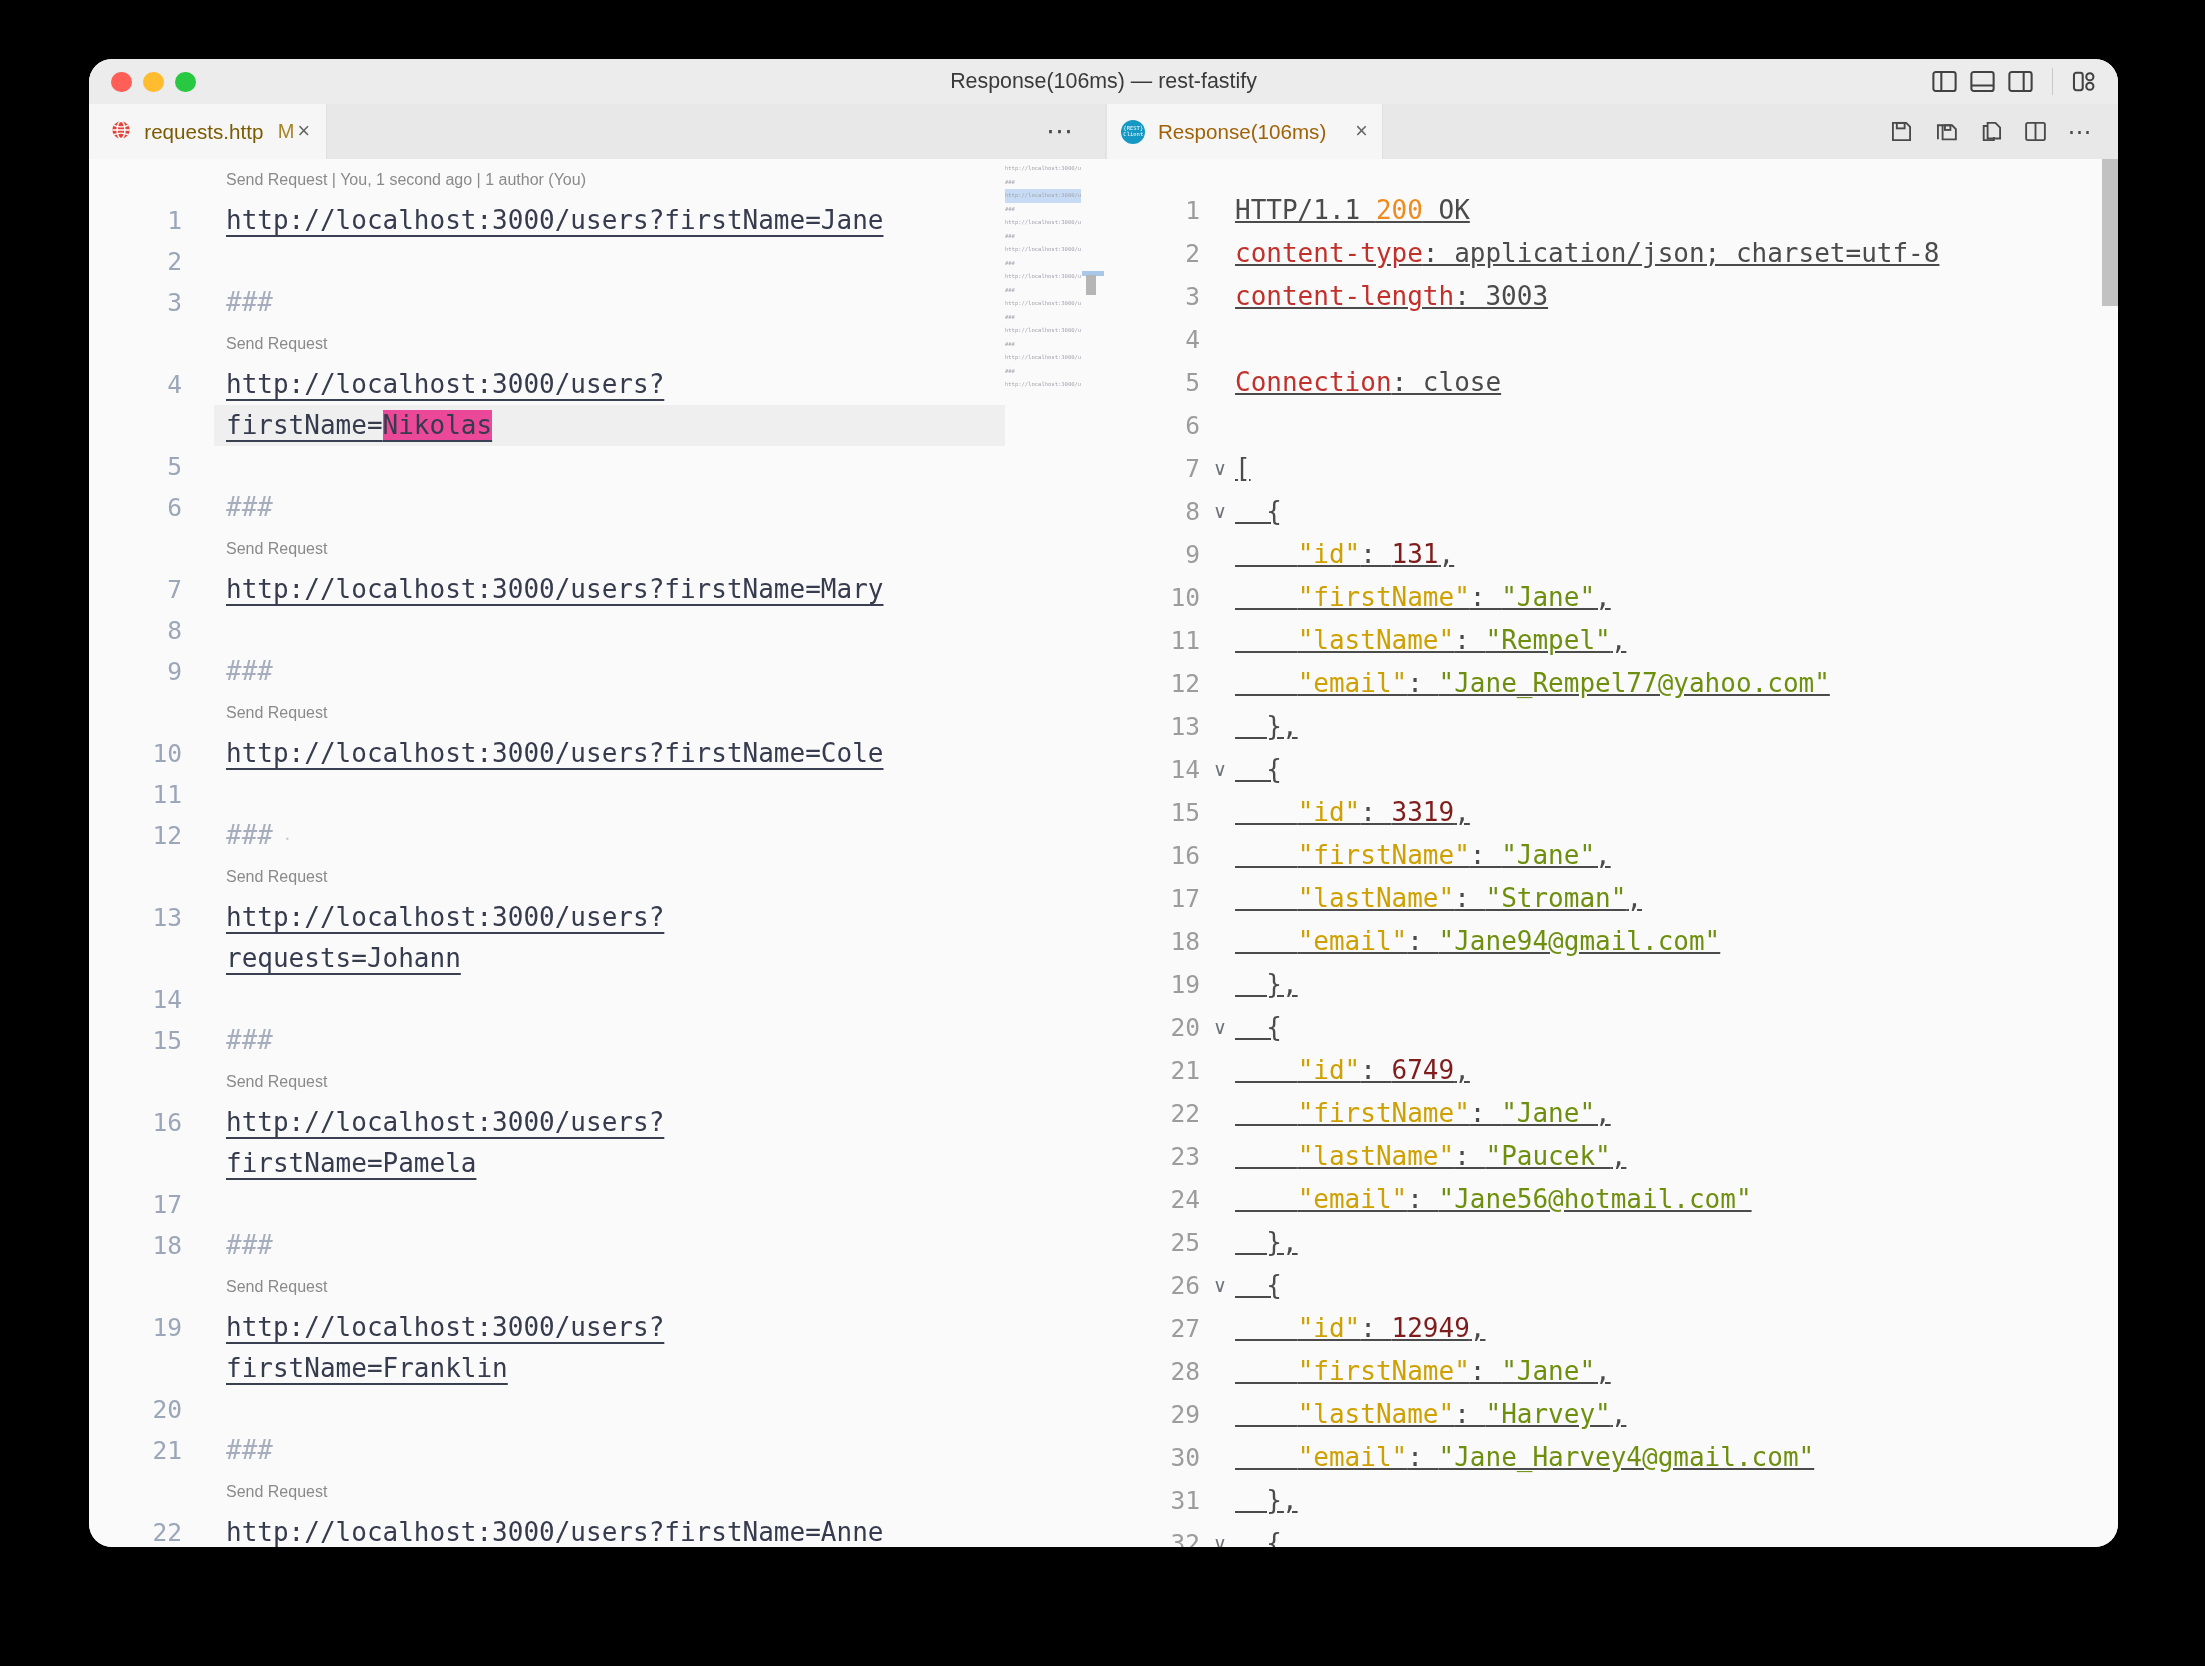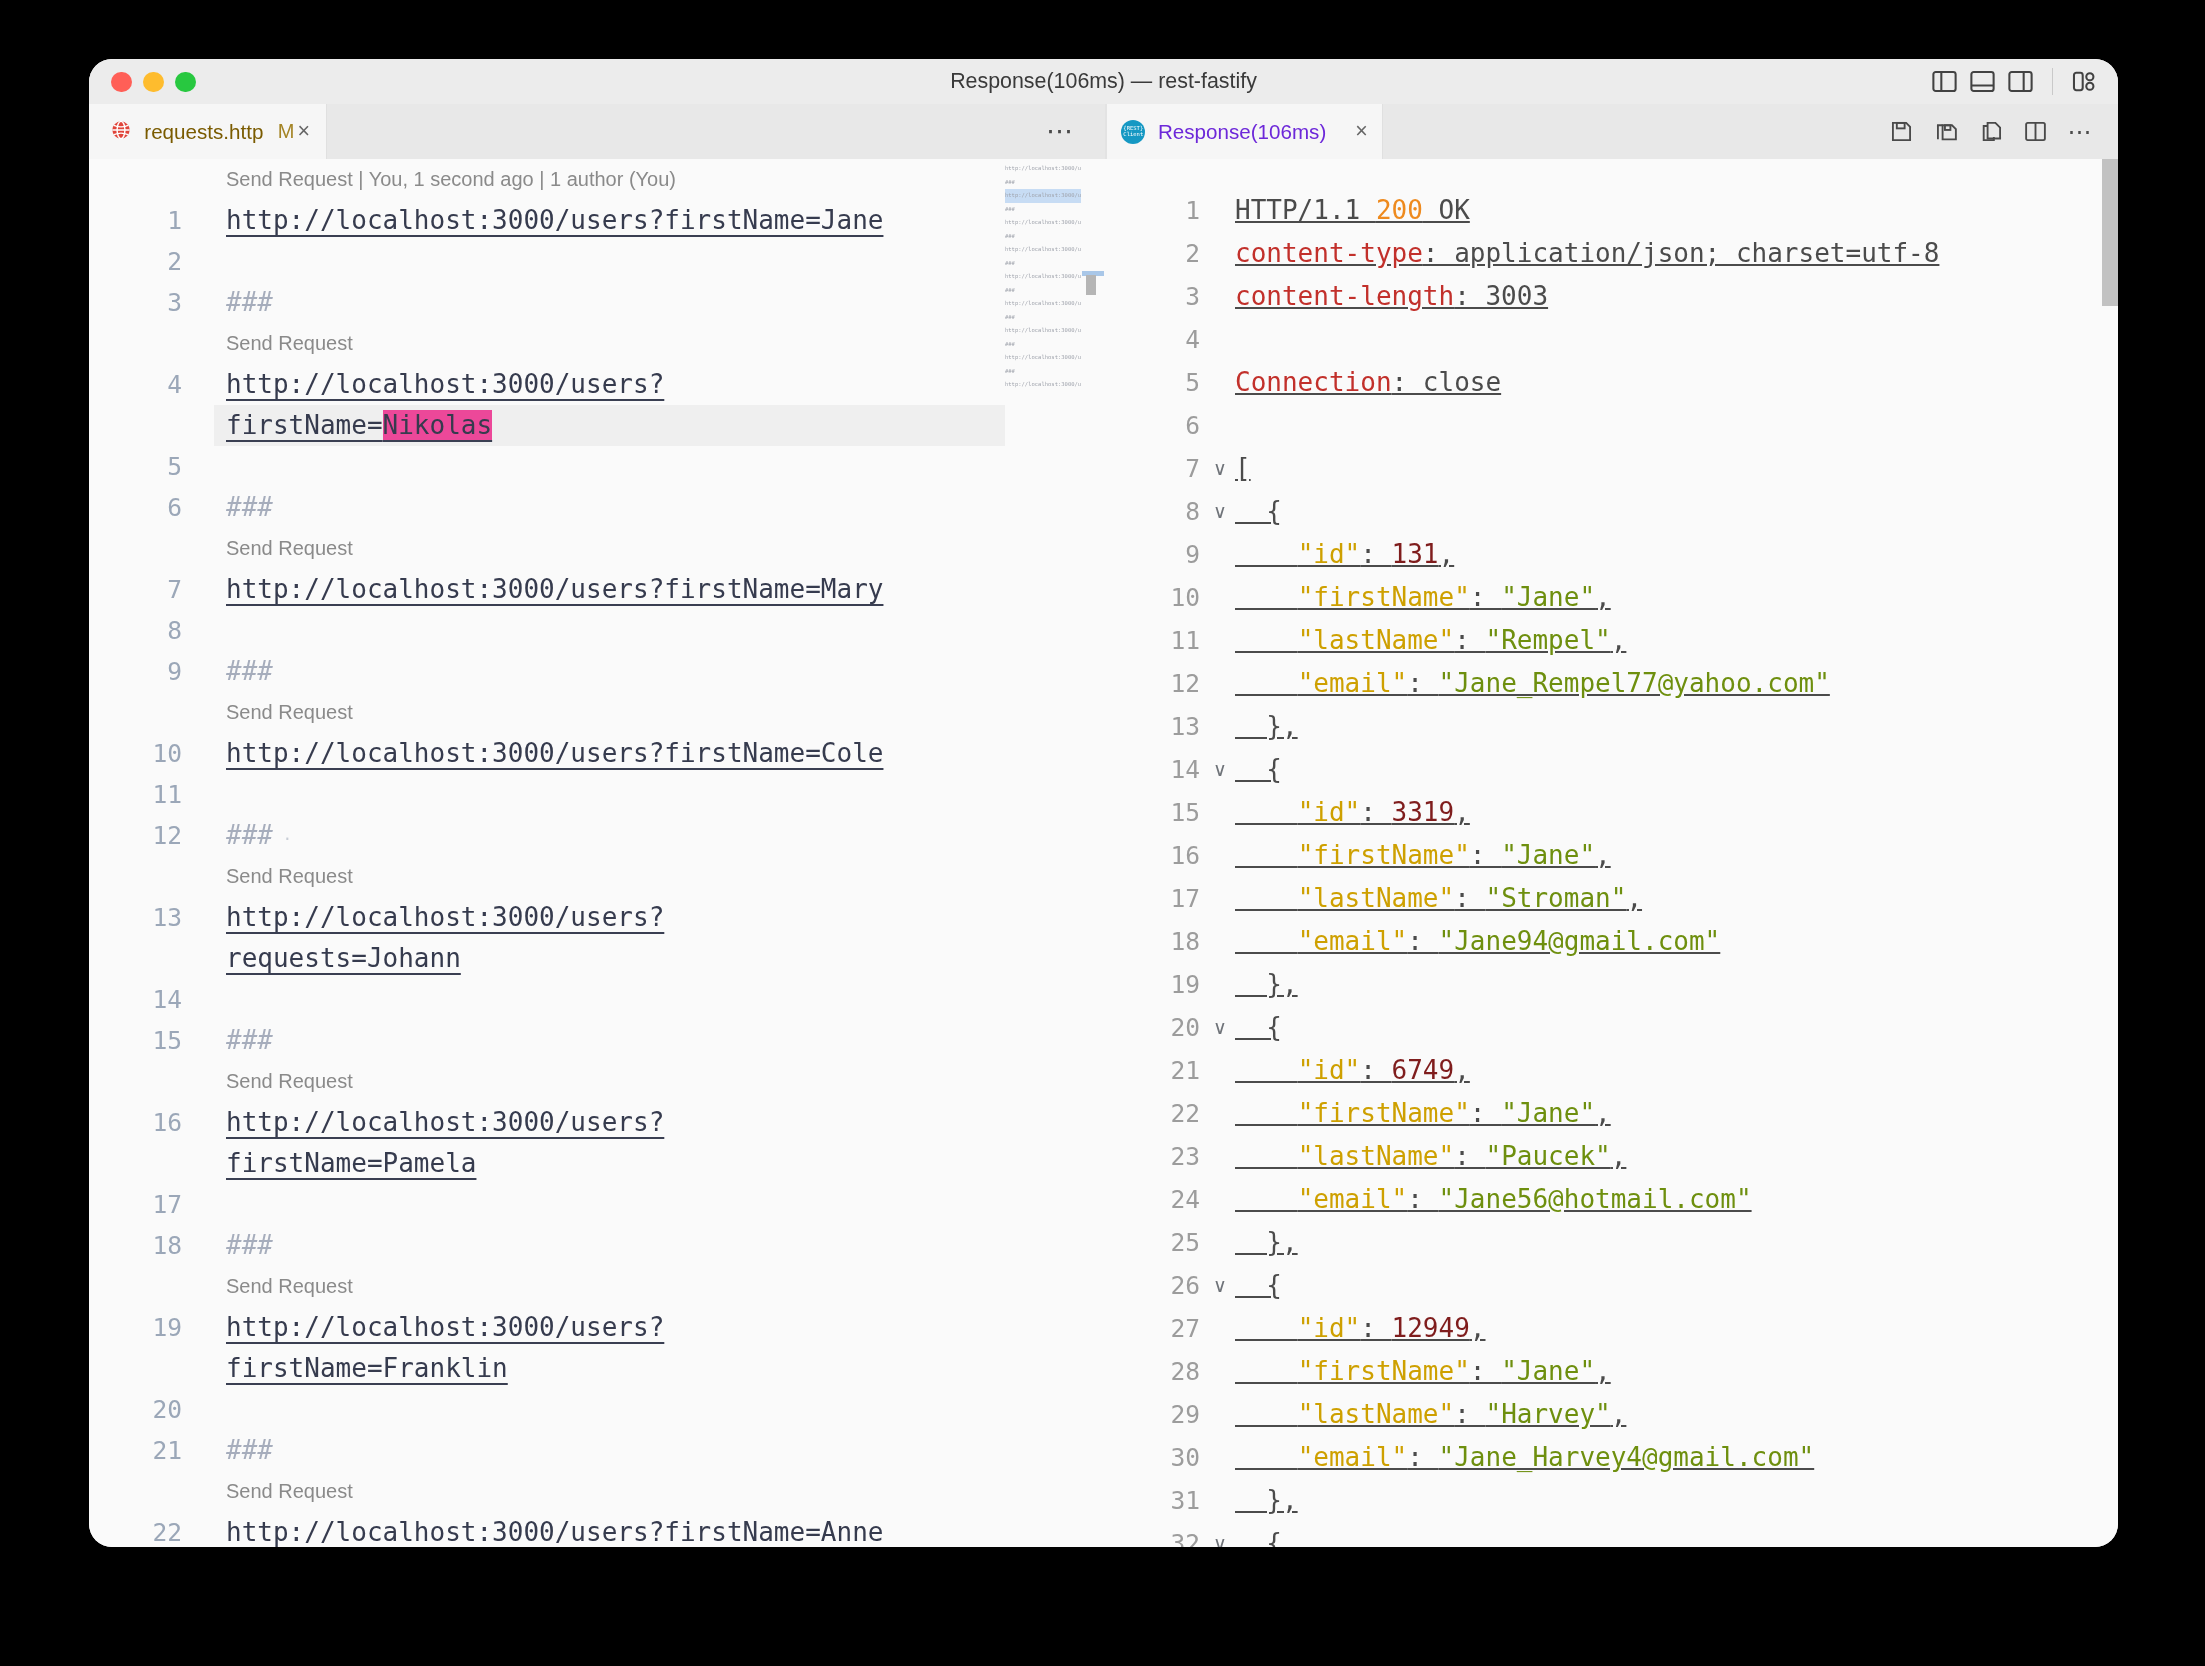--- a/index.html
+++ b/index.html
@@ -22,21 +22,21 @@
   .tbar-icons svg{display:block;}
   .vsep{width:1.6px;height:27px;background:#C9C9C9;margin:0 6.3px;}
   
   .tabbar{position:absolute;left:0;top:45px;right:0;height:55px;background:#E8E8E8;}
   .tab{position:absolute;top:0;height:55px;background:#F6F6F6;display:flex;
        align-items:center;border-right:0.8px solid #E0E0E0;box-sizing:border-box;}
   .tab-left{left:0;width:238px;padding:0 16px 0 20.6px;}
   .tab-right{left:1018px;width:276px;padding:0 14.3px;}
   .tab-label{font-size:20.6px;margin-left:12.7px;white-space:nowrap;}
   .tab-left .tab-label{color:#7A5B00;}
-  .tab-right .tab-label{color:#6d28d9;}
+  .tab-right .tab-label{color:#a16207;}
   .mod-badge{font-size:20px;color:#A48425;margin-left:14.3px;}
   .tab-close{font-size:21.4px;color:#666;margin-left:auto;line-height:1;}
   .more-dots{position:absolute;font-size:27px;color:#4A4A4A;top:11px;letter-spacing:1.6px;}
   .more-left{left:957px;}
   .group-sep{position:absolute;left:1016px;top:45px;width:1.6px;bottom:0;background:#E3E3E3;}
   .tab-actions{position:absolute;left:1018px;right:0;top:45px;height:55px;display:flex;
                align-items:center;justify-content:flex-end;gap:19px;padding-right:25px;
                box-sizing:border-box;pointer-events:none;}
   .tab-actions > *{pointer-events:auto;}
   .rest-icon{width:24px;height:24px;border-radius:50%;background:#1598C3;color:#fff;
@@ -52,21 +52,21 @@
   .editor-right .rows{top:30px;}
   .ln{position:absolute;left:0;width:93px;text-align:right;
       font-family:"DejaVu Sans Mono",monospace;font-size:24.6px;line-height:41px;}
   .editor-left .ln{color:#9BA7B8;}
   .editor-right .ln{color:#9C9C9C;line-height:43px;}
   .fold{position:absolute;left:98px;width:30px;text-align:center;color:#6F7379;
         font-size:19px;line-height:43px;font-family:"DejaVu Sans",sans-serif;}
   .code{position:absolute;left:137px;right:0;font-family:"DejaVu Sans Mono",monospace;
         font-size:26px;line-height:41px;color:#363B4E;}
   .editor-right .code{left:128px;line-height:43px;color:#4B4B4B;text-decoration:underline;}
-  .lens{position:absolute;left:137px;font-size:20px;line-height:41px;color:#8A8A8A;
+  .lens{position:absolute;left:137px;font-size:16px;line-height:41px;color:#8A8A8A;
         font-family:"Liberation Sans",sans-serif;white-space:nowrap;}
   .url{text-decoration:underline;text-underline-offset:5.5px;
        text-decoration-thickness:2px;text-decoration-color:#3A3F52;}
   .sep3{color:#A6ADBC;font-style:italic;}
   .trail{color:#C8CDD6;font-size:16px;}
   .cur-line{position:absolute;left:125px;width:791px;top:0;height:41px;background:#EFEFEF;}
   .selhl{background:#ec4899;}
   .tok-key{color:#CEA000;}
   .tok-str{color:#6E8F0E;}
   .tok-num{color:#7f1d1d;}

